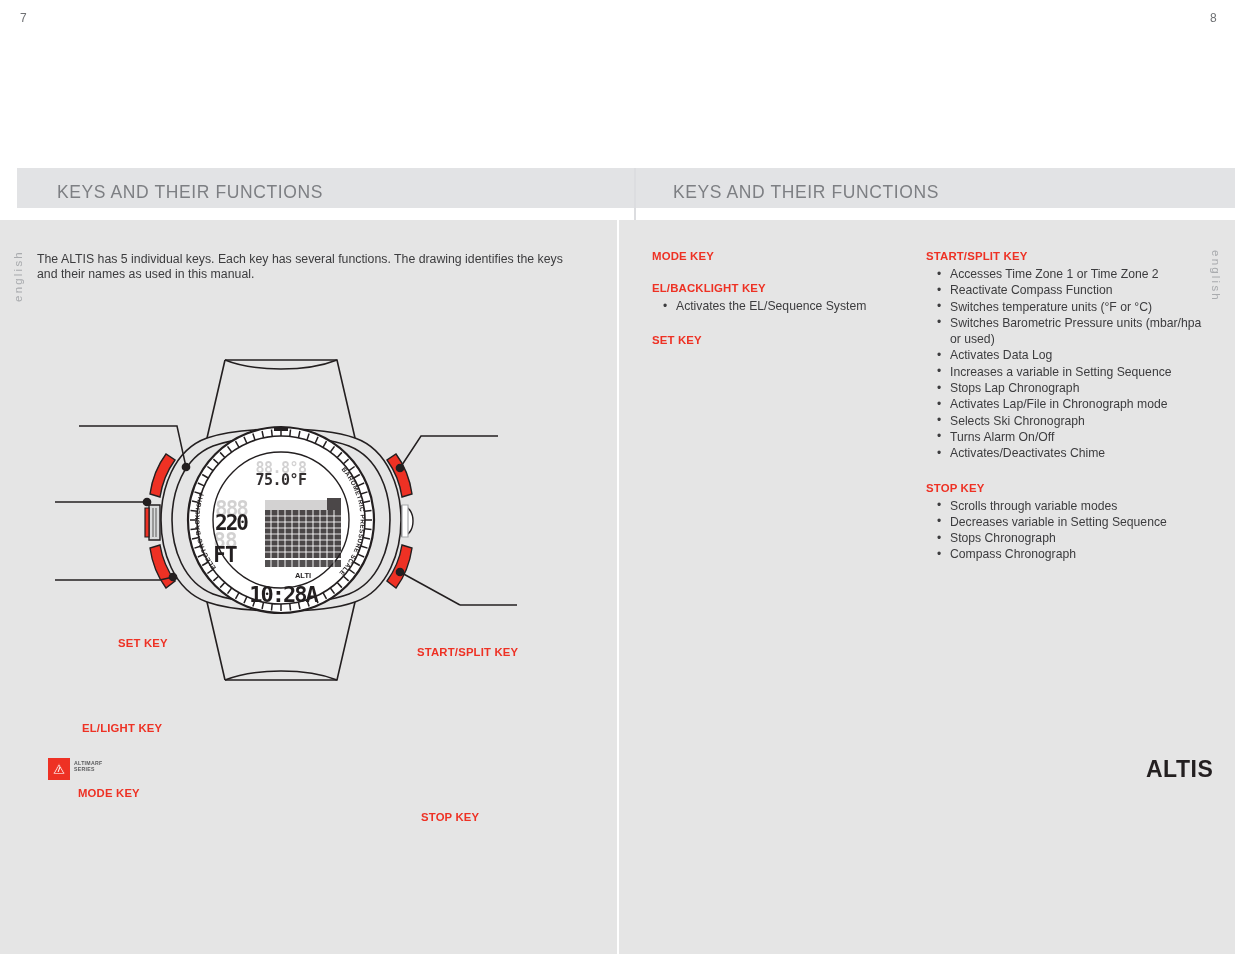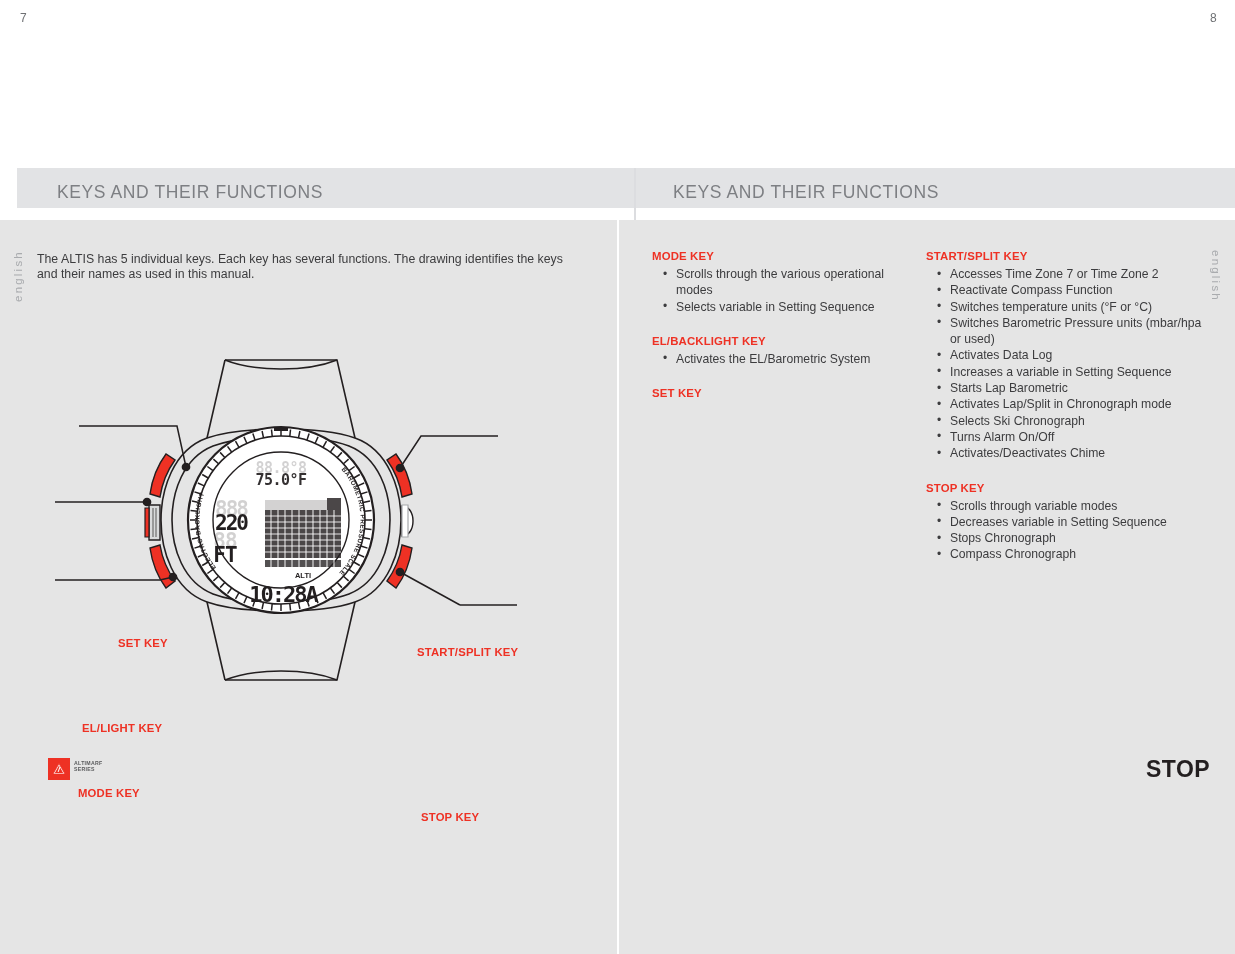--- a/index.html
+++ b/index.html
@@ -414,50 +414,46 @@
     <div class="callout-label cl-mode">MODE KEY</div>
     <div class="callout-label cl-startsplit">START/SPLIT KEY</div>
     <div class="callout-label cl-stop">STOP KEY</div>
   </div>
 
   <div class="page-right">
 
     <div class="col col-a">
       <div class="key-group">
         <div class="key-heading">MODE KEY</div>
-        <ul class="key-list">
-          <li>Scrolls through the various operational modes</li>
-          <li>Selects variable in Setting Sequence</li>
-        </ul>
       </div>
 
       <div class="key-group">
         <div class="key-heading">EL/BACKLIGHT KEY</div>
         <ul class="key-list">
-          <li>Activates the EL/Barometric System</li>
+          <li>Activates the EL/Sequence System</li>
         </ul>
       </div>
 
       <div class="key-group">
         <div class="key-heading">SET KEY</div>
       </div>
     </div>
 
     <div class="col col-b">
       <div class="key-group">
         <div class="key-heading">START/SPLIT KEY</div>
         <ul class="key-list">
-          <li>Accesses Time Zone 7 or Time Zone 2</li>
+          <li>Accesses Time Zone 1 or Time Zone 2</li>
           <li>Reactivate Compass Function</li>
           <li>Switches temperature units (°F or °C)</li>
           <li>Switches Barometric Pressure units (mbar/hpa or used)</li>
           <li>Activates Data Log</li>
           <li>Increases a variable in Setting Sequence</li>
-          <li>Starts Lap Barometric</li>
-          <li>Activates Lap/Split in Chronograph mode</li>
+          <li>Stops Lap Chronograph</li>
+          <li>Activates Lap/File in Chronograph mode</li>
           <li>Selects Ski Chronograph</li>
           <li>Turns Alarm On/Off</li>
           <li>Activates/Deactivates Chime</li>
         </ul>
       </div>
 
       <div class="key-group">
         <div class="key-heading">STOP KEY</div>
         <ul class="key-list">
           <li>Scrolls through variable modes</li>
@@ -479,16 +475,16 @@
       <path d="M8 2.5 L14 13 L2 13 Z" fill="#ffffff" stroke="#ee3124" stroke-width="0.8"></path>
       <path d="M8 4.5 L12.2 12 L3.8 12 Z" fill="#ee3124"></path>
       <path d="M6.6 11 L8.6 5.6 L9.4 6.2 L7.6 11 Z" fill="#ffffff"></path>
     </svg>
   </div>
   <div class="brand-badge-text">
     <div>ALTIMARF</div>
     <div>SERIES</div>
   </div>
 
-  <div class="altis-wordmark">STOP</div>
+  <div class="altis-wordmark">ALTIS</div>
   <div class="page-num right">8</div>
 
 </div>
 
 </body></html>

